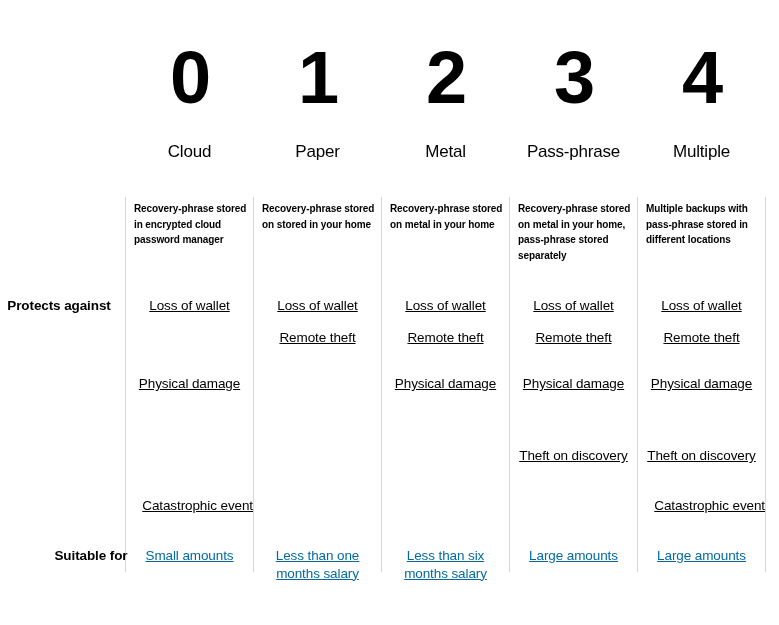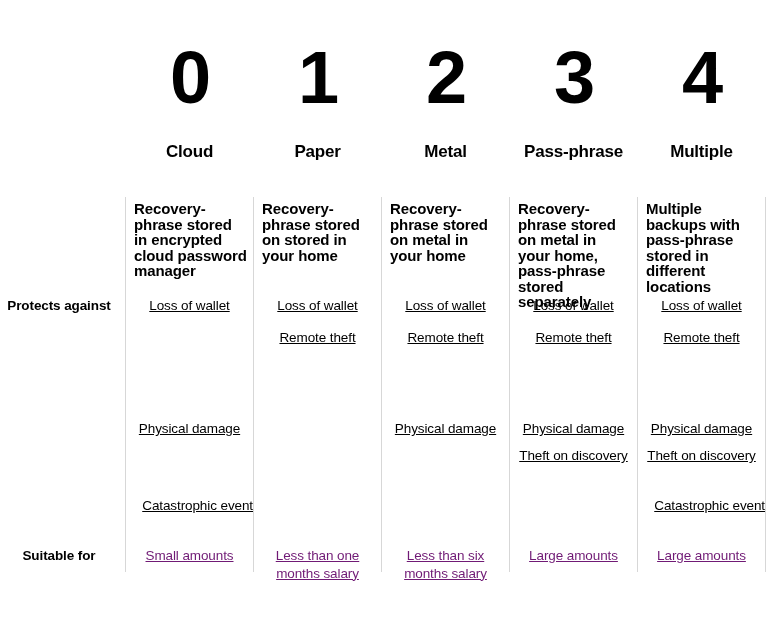--- a/index.html
+++ b/index.html
@@ -40,72 +40,72 @@
     font-weight: 700;
     letter-spacing: -2px;
     text-align: center;
   }
   .col .name {
     position: absolute;
     top: 142px;
     left: 0;
     width: 100%;
     font-size: 17px;
-    font-weight: 700;
+    font-weight: 400;
     text-align: center;
     letter-spacing: -0.2px;
   }
   .col .desc {
     position: absolute;
     top: 201px;
     left: 0;
     width: 100%;
     box-sizing: border-box;
     padding: 0 6px 0 8px;
-    font-size: 15px;
+    font-size: 10px;
     line-height: 15.5px;
     font-weight: 700;
     text-align: left;
     letter-spacing: -0.1px;
   }
   .cell {
     position: absolute;
     left: 0;
     width: 100%;
     font-size: 13.5px;
     line-height: 18px;
     text-align: center;
     letter-spacing: -0.1px;
     text-decoration: underline;
   }
   .r0 { top: 297px; }
   .r1 { top: 329px; text-align: center; }
-  .r2 { top: 420px; }
+  .r2 { top: 375px; }
   .r3 { top: 447px; }
   .r4 { top: 497px; text-align: right; }
   .suit {
     top: 547px;
-    color: #701a75;
+    color: #0369a1;
     box-sizing: border-box;
     padding: 0 8px;
     line-height: 17.5px;
     text-align: center;
   }
   .rowlabel {
     position: absolute;
     left: 0;
     width: 118px;
     font-size: 13.5px;
     line-height: 18px;
     font-weight: 700;
     text-align: center;
     letter-spacing: -0.1px;
   }
   .rowlabel.protects { top: 297px; }
-  .rowlabel.suitable { top: 547px; }
+  .rowlabel.suitable { top: 547px; padding-left: 32px; }
 </style>
 </head>
 <body>
 
 <div id="canvas">
 
   <div class="divider" style="left:125px"></div>
   <div class="divider" style="left:253px"></div>
   <div class="divider" style="left:381px"></div>
   <div class="divider" style="left:509px"></div>

